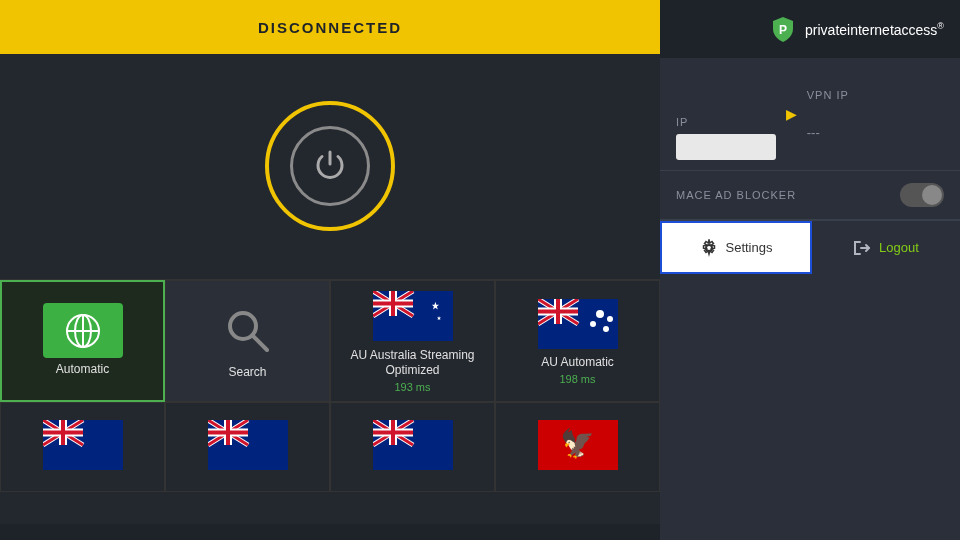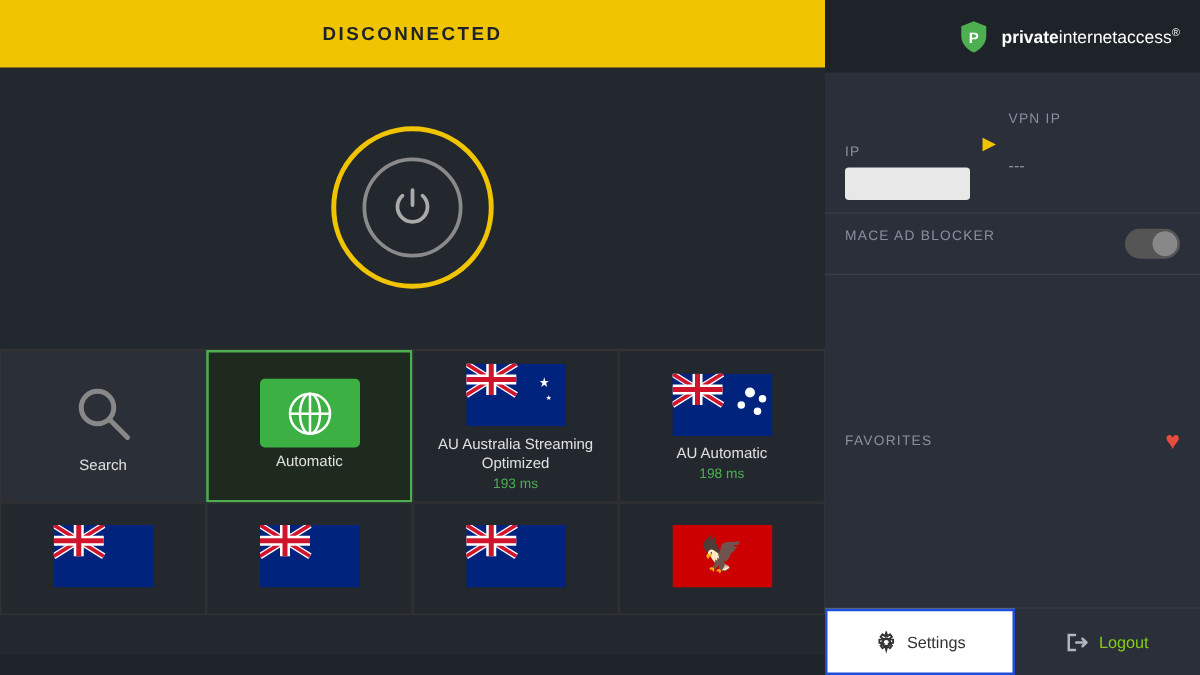--- a/index.html
+++ b/index.html
@@ -158,21 +158,21 @@
       align-items: center;
       justify-content: flex-end;
       padding: 0 16px;
       gap: 8px;
     }
     .pia-logo-text {
       font-size: 14px;
       color: #fff;
     }
     .pia-logo-text span.bold {
-      font-weight: bold;
+      font-weight: normal;
     }
     .pia-logo-text span.reg {
       font-size: 9px;
       vertical-align: super;
     }
 
     
     .section {
       padding: 10px 16px;
       border-bottom: 1px solid #3a3f4c;
@@ -228,21 +228,21 @@
     .perf-value {
       color: #8a8f9e;
       font-size: 11px;
     }
 
     
     .mace-section {
       padding: 12px 16px;
       border-bottom: 1px solid #3a3f4c;
       display: flex;
-      align-items: flex-start;
+      align-items: center;
       justify-content: space-between;
     }
     .mace-label {
       color: #8a8f9e;
       font-size: 11px;
       letter-spacing: 1px;
     }
     .toggle {
       width: 44px;
       height: 24px;
@@ -336,40 +336,40 @@
         <svg class="power-icon" viewBox="0 0 36 36" fill="none" xmlns="http://www.w3.org/2000/svg">
           <path d="M18 4 V16" stroke="#aaa" stroke-width="3" stroke-linecap="round"></path>
           <path d="M10 8.5 A12 12 0 1 0 26 8.5" stroke="#aaa" stroke-width="3" fill="none" stroke-linecap="round"></path>
         </svg>
       </div>
     </div>
   </div>
 
   <div class="server-grid">
 
-    <div class="grid-cell search-cell">
-      <div class="search-icon-wrap">
-        <svg width="50" height="50" viewBox="0 0 50 50">
-          <circle cx="20" cy="20" r="13" stroke="#888" stroke-width="4" fill="none"></circle>
-          <line x1="30" y1="30" x2="44" y2="44" stroke="#888" stroke-width="4" stroke-linecap="round"></line>
-        </svg>
-      </div>
-      <span class="server-name">Search</span>
-    </div>
-
     <div class="grid-cell active">
       <div class="auto-icon-wrap">
         <svg width="40" height="40" viewBox="0 0 40 40">
           <circle cx="20" cy="20" r="16" stroke="white" stroke-width="2" fill="none"></circle>
           <ellipse cx="20" cy="20" rx="8" ry="16" stroke="white" stroke-width="2" fill="none"></ellipse>
           <line x1="4" y1="20" x2="36" y2="20" stroke="white" stroke-width="2"></line>
           <line x1="20" y1="4" x2="20" y2="36" stroke="white" stroke-width="2"></line>
         </svg>
       </div>
       <span class="server-name">Automatic</span>
+    </div>
+
+    <div class="grid-cell search-cell">
+      <div class="search-icon-wrap">
+        <svg width="50" height="50" viewBox="0 0 50 50">
+          <circle cx="20" cy="20" r="13" stroke="#888" stroke-width="4" fill="none"></circle>
+          <line x1="30" y1="30" x2="44" y2="44" stroke="#888" stroke-width="4" stroke-linecap="round"></line>
+        </svg>
+      </div>
+      <span class="server-name">Search</span>
     </div>
 
     <div class="grid-cell">
       <div class="flag-img">
         <svg class="flag-au" viewBox="0 0 80 50" xmlns="http://www.w3.org/2000/svg">
           <rect width="80" height="50" fill="#00247D"></rect>
 
           <rect x="0" y="0" width="40" height="25" fill="#00247D"></rect>
           <line x1="0" y1="0" x2="40" y2="25" stroke="white" stroke-width="5"></line>
           <line x1="40" y1="0" x2="0" y2="25" stroke="white" stroke-width="5"></line>
@@ -500,24 +500,20 @@
   </div>
 
 
   <div class="mace-section">
     <span class="mace-label">MACE AD BLOCKER</span>
     <div class="toggle">
       <div class="toggle-knob"></div>
     </div>
   </div>
 
-  <div class="fav-section">
-    <span class="fav-label">FAVORITES</span>
-    <span class="heart-icon">♥</span>
-  </div>
 
   <div class="bottom-btns">
     <div class="settings-btn">
       <svg width="18" height="18" viewBox="0 0 18 18">
         <circle cx="9" cy="9" r="3" stroke="#333" stroke-width="2" fill="none"></circle>
         <path d="M9 1 L9.8 4 L12 2.5 L13.5 4.5 L11.5 6 L14.5 6.8 L14.5 9.2 L11.5 10 L13.5 11.5 L12 13.5 L9.8 12 L9 15 L8.2 12 L6 13.5 L4.5 11.5 L6.5 10 L3.5 9.2 L3.5 6.8 L6.5 6 L4.5 4.5 L6 2.5 L8.2 4 Z" stroke="#333" stroke-width="1.5" fill="none"></path>
       </svg>
       <span>Settings</span>
     </div>
     <div class="logout-btn">

